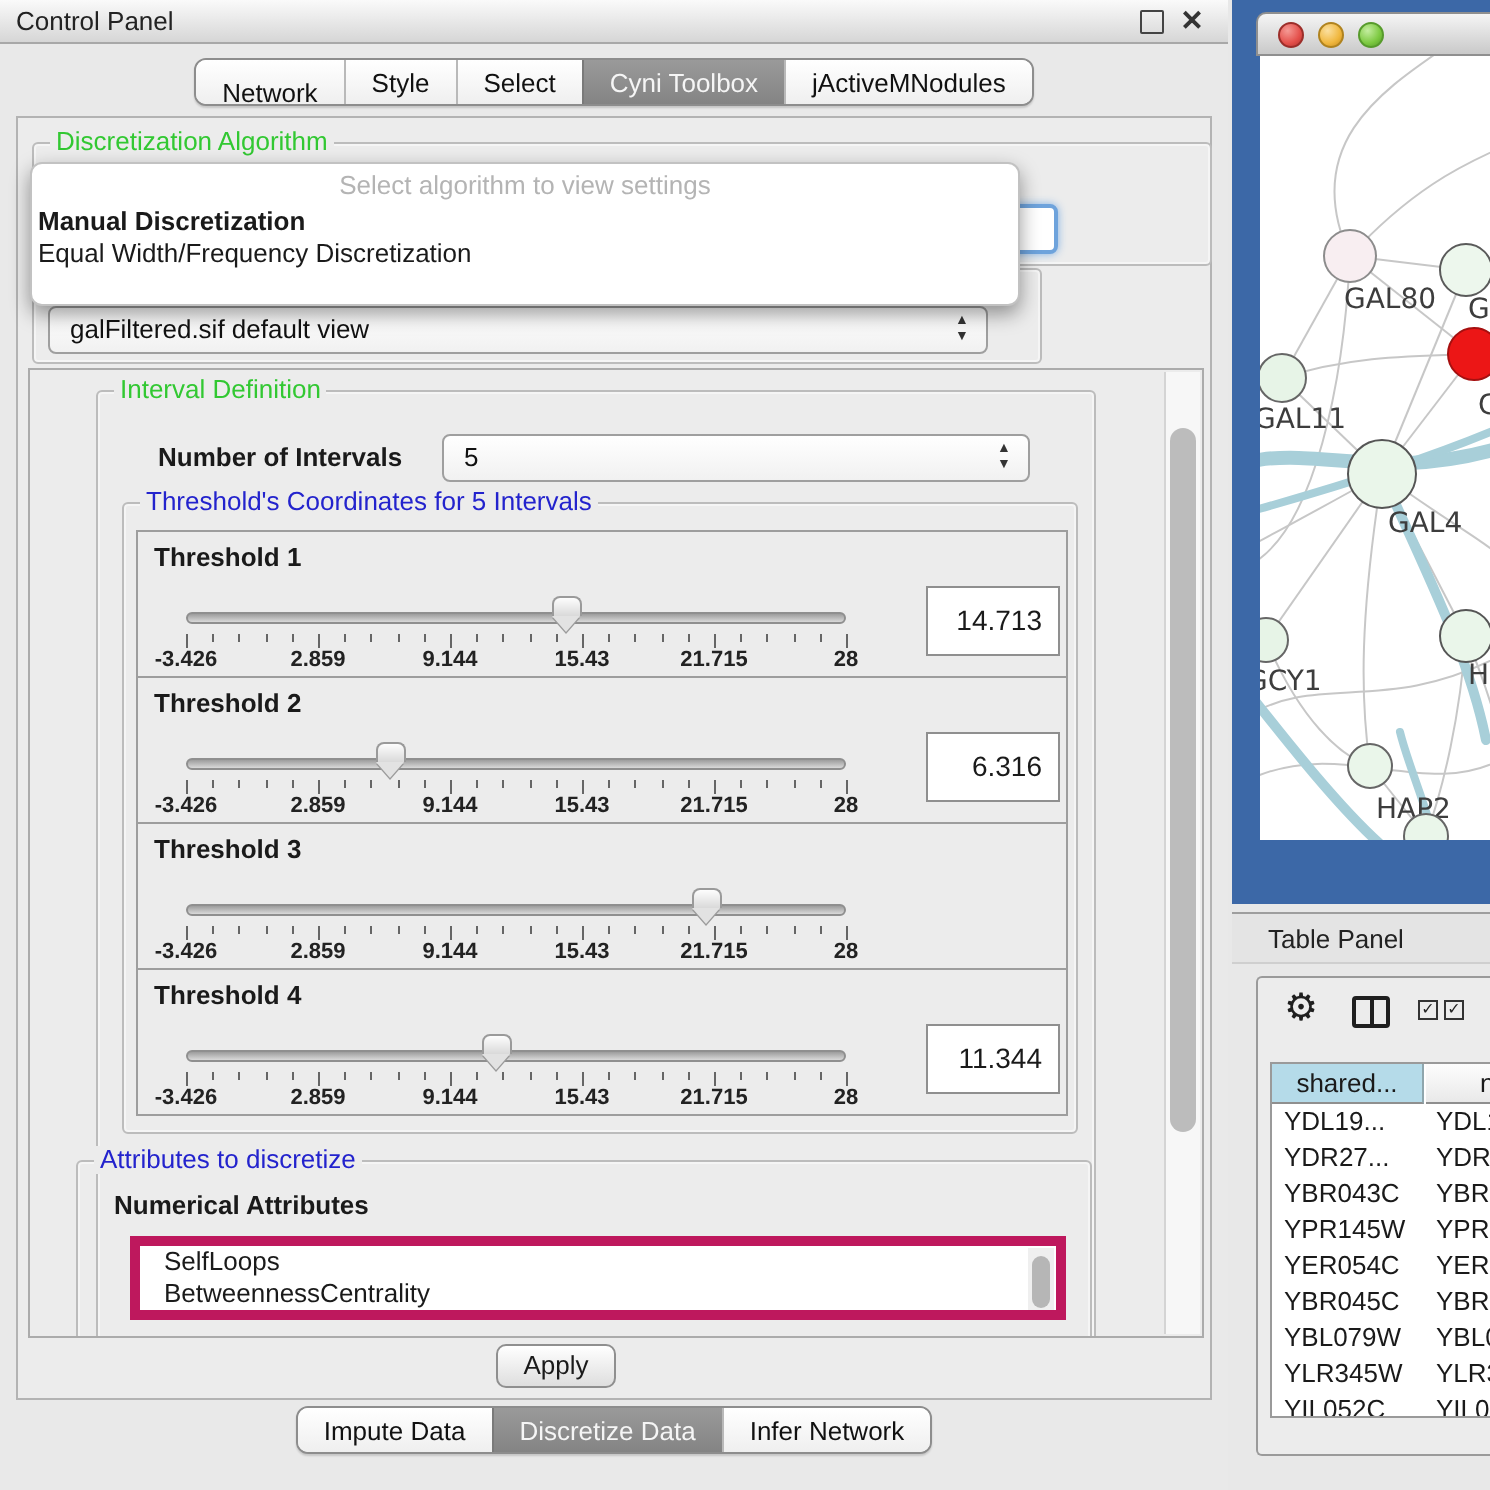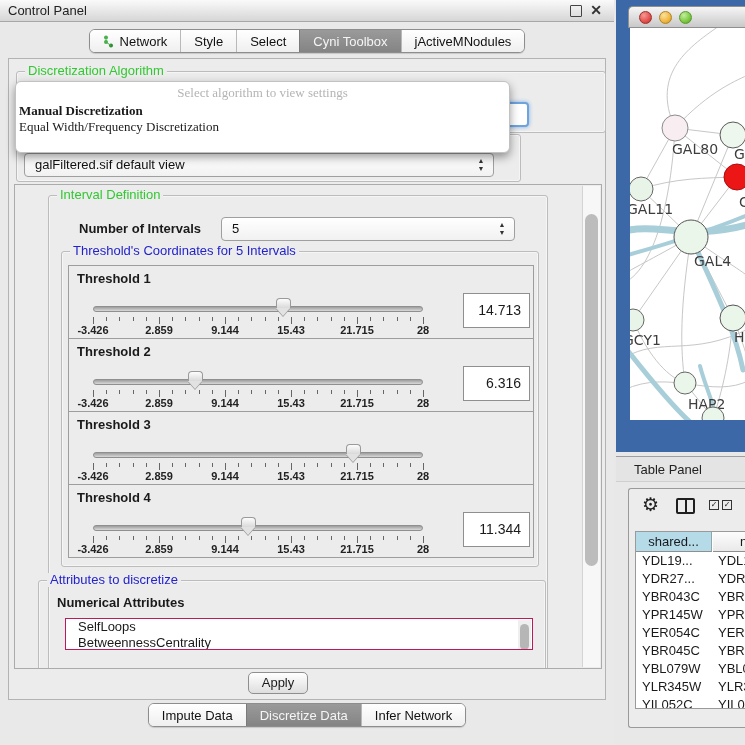--- a/index.html
+++ b/index.html
@@ -12,36 +12,36 @@
     background:linear-gradient(#fafafa,#d6d6d6); border-bottom:1px solid #a8a8a8; }
   #cp-title { position:absolute; left:8px; top:0; line-height:21px; color:#222; }
   .tb-icon { position:absolute; top:5px; width:12px; height:12px; color:#333; font-weight:bold; text-align:center; line-height:11px; cursor:default; }
   #float-icon { right:32px; border:1.5px solid #444; border-radius:1px; }
   #close-icon { right:12px; font-size:14px; }
 
   
   .tabstrip { position:absolute; left:0; width:614px; display:flex; justify-content:center; }
   .tabgroup { display:inline-flex; border:1px solid #8d8d8d; border-radius:6px; overflow:hidden; background:#fff; height:24px; box-shadow:0 1px 1px rgba(0,0,0,.15); }
   .tab { padding:0 13px; line-height:23px; background:linear-gradient(#ffffff,#efefef); color:#111; border-left:1px solid #b9b9b9; white-space:nowrap; cursor:default; display:flex; align-items:center; gap:5px; }
-  .tab:first-child { border-left:none; }
+  .tab:first-child { border-left:none;flex-direction:column; }
   .tab.selected { background:linear-gradient(#9a9a9a,#848484); color:#f5f5f5; border-left-color:#7a7a7a; }
 
   
   #main-panel { position:absolute; left:8px; top:58px; width:598px; height:642px; background:#ececec; border:1px solid #b3b3b3; }
 
   .group { position:absolute; border:1px solid #bcbcbc; border-radius:3px; box-shadow:inset 0 0 0 1px #f5f5f5; }
   .group-label { position:absolute; top:-8px; left:8px; background:#ececec; padding:0 3px; line-height:14px; white-space:nowrap; }
   .lbl-green { color:#32c832; }
   .lbl-blue { color:#2323cd; }
 
   .combo { position:absolute; background:linear-gradient(#ffffff,#f1f1f1); border:1px solid #9f9f9f; border-radius:4px; height:24px; line-height:22px; padding-left:10px; color:#111; }
   .combo .stepper { position:absolute; right:7px; top:3px; width:10px; height:18px; font-size:7px; line-height:8px; color:#333; text-align:center; }
 
   
-  #algo-popup { position:absolute; left:6px; top:22px; width:495px; height:72px; background:#fff; border:1px solid #c2c2c2; border-radius:6px; box-shadow:0 4px 10px rgba(0,0,0,.4); z-index:30;font-family:Liberation Serif, serif; }
+  #algo-popup { position:absolute; left:6px; top:22px; width:495px; height:72px; background:#fff; border:1px solid #c2c2c2; border-radius:6px; box-shadow:0 4px 10px rgba(0,0,0,.4); z-index:30; }
   #algo-hint { position:absolute; top:3px; left:0; width:100%; text-align:center; color:#b4b4b4; }
   .algo-item { position:absolute; left:3px; white-space:nowrap; }
   #algo-combo-fragment { position:absolute; left:490px; top:43px; width:30px; height:25px; background:#fff; border:2px solid #6ea3dc; border-radius:4px; box-shadow:0 0 4px #7fb0e4; z-index:20; }
 
   
   #scroll-panel { position:absolute; left:5px; top:125px; width:588px; height:485px; border:1px solid #ababab; background:#ececec; overflow:hidden; }
   .vscroll-track { position:absolute; right:1px; top:1px; bottom:1px; width:18px; background:#f7f7f7; border-left:1px solid #d4d4d4; }
   .vscroll-thumb { position:absolute; left:2px; width:13px; background:#bcbcbc; border-radius:7px; }
 
   
@@ -49,21 +49,21 @@
   .thr-label { position:absolute; left:8px; top:5px; font-weight:bold; }
   .thr-track { position:absolute; left:24px; top:40px; width:330px; height:6px; background:linear-gradient(#9d9d9d,#d9d9d9); border:1px solid #8f8f8f; border-radius:4px; }
   .thr-thumb { position:absolute; top:32px; width:15px; z-index:2; }
   .thr-thumb .cap { width:15px; height:10px; background:linear-gradient(#fdfdfd,#d9d9d9); border:1px solid #9a9a9a; border-bottom:none; border-radius:4px 4px 0 0; }
   .thr-thumb .point { width:0; height:0; border-left:7.5px solid transparent; border-right:7.5px solid transparent; border-top:8px solid #e2e2e2; filter:drop-shadow(0 1px 0 #9a9a9a); }
   .tick { position:absolute; width:1px; background:#666; }
   .tick-label { position:absolute; transform:translateX(-50%); font-size:11px; font-weight:bold; color:#222; white-space:nowrap; }
   .thr-value { position:absolute; left:394px; top:27px; width:67px; height:35px; background:#fff; border:1px solid #8f8f8f; font-size:14px; line-height:33px; text-align:right; padding-right:8px; }
 
   
-  #attr-list { position:absolute; left:26px; top:37px; width:468px; height:32px; background:#fff; border:1px solid #be185d; overflow:hidden; }
+  #attr-list { position:absolute; left:26px; top:37px; width:468px; height:42px; background:#fff; border:5px solid #be185d; overflow:hidden; }
   #attr-list .item { padding-left:12px; line-height:15.5px; white-space:nowrap; }
   #attr-scroll { position:absolute; right:1px; top:1px; width:13px; height:43px; background:#efefef; }
   #attr-thumb { position:absolute; left:2px; top:4px; width:9px; height:26px; background:#b6b6b6; border-radius:5px; }
 
   #apply-btn { position:absolute; left:239px; top:613px; width:60px; height:22px; background:linear-gradient(#ffffff,#dedede); border:1px solid #8f8f8f; border-radius:5px; text-align:center; line-height:20px; }
 
   
   #net-window { position:absolute; left:616px; top:0; width:129px; height:452px; background:#3c68a7; }
   #net-titlebar { position:absolute; left:12px; top:6px; right:0; height:22px; background:linear-gradient(#f5f5f5,#c9c9c9); border:1px solid #8f8f8f; border-right:none; border-radius:5px 0 0 0; }
   .traffic { position:absolute; top:4px; width:13px; height:13px; border-radius:50%; }

